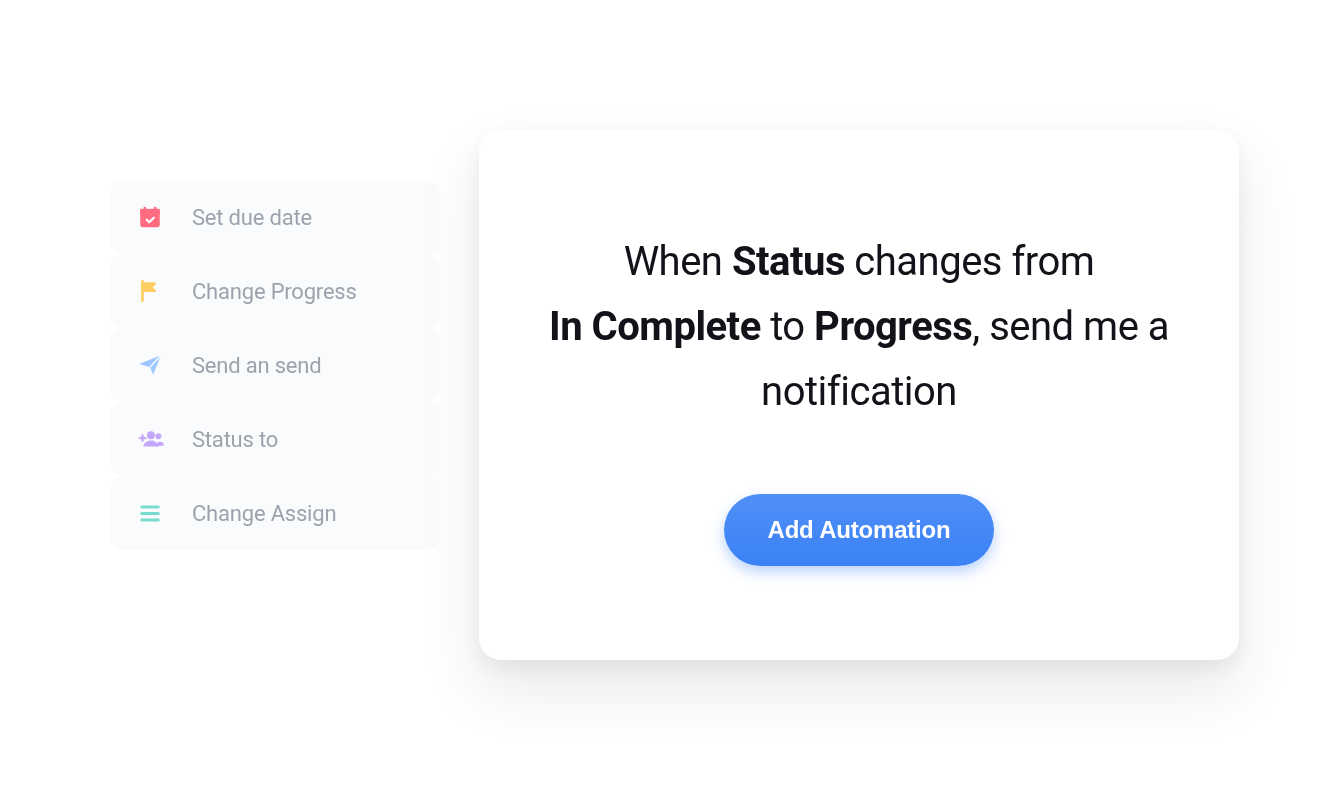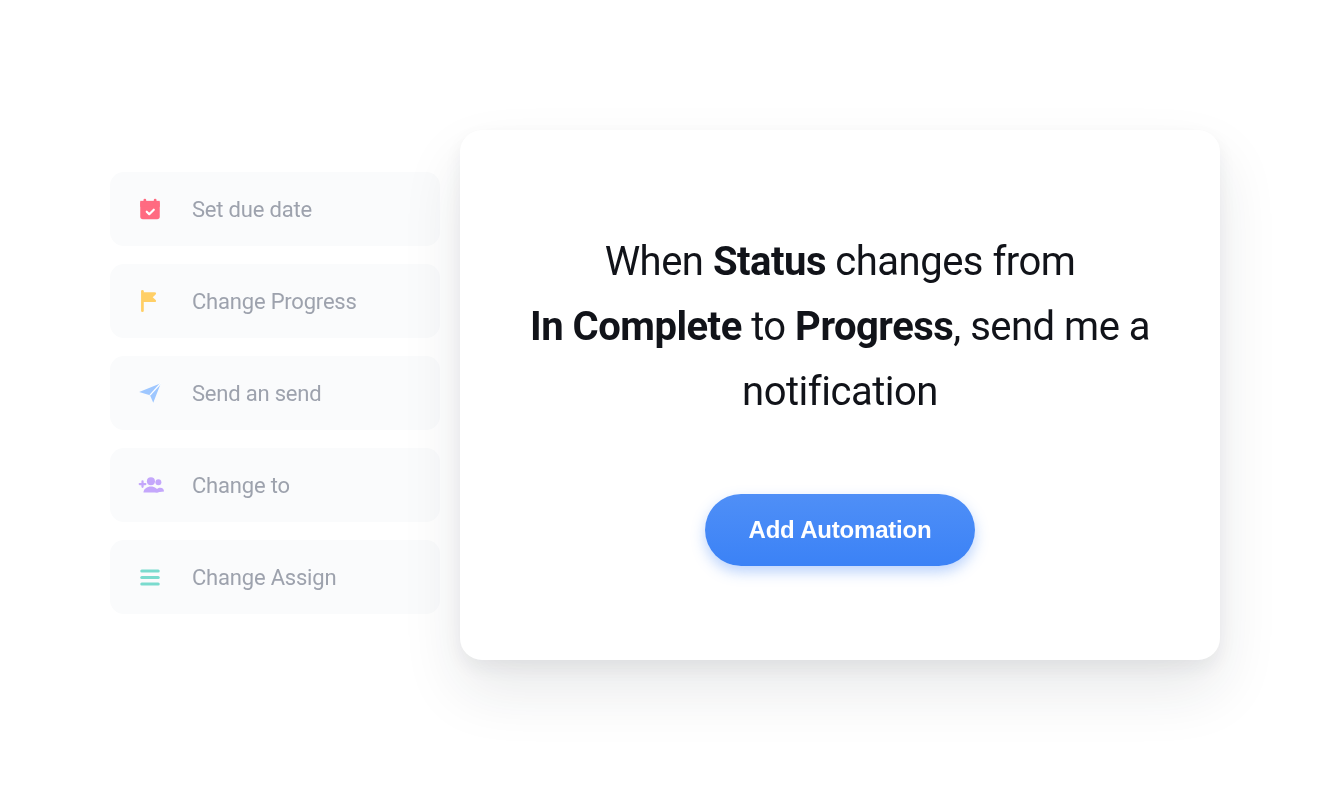--- a/index.html
+++ b/index.html
@@ -13,25 +13,25 @@
   .stage {
     position: relative;
     width: 1340px;
     height: 794px;
   }
 
   
   .actions {
     position: absolute;
     left: 110px;
-    top: 172px;
+    top: 180px;
     width: 330px;
     display: flex;
     flex-direction: column;
-    gap: 18px;
+    gap: 0;
     text-align: right;
   }
   .action-item {
     display: flex;
     align-items: center;
     height: 74px;
     padding: 0 26px;
     border-radius: 14px;
     background: #fafbfc;
     gap: 28px;
@@ -46,21 +46,21 @@
   }
   .action-label {
     font-size: 22px;
     color: #9da2ad;
     letter-spacing: -0.2px;
   }
 
   
   .card {
     position: absolute;
-    left: 460px;
+    left: 479px;
     top: 130px;
     width: 760px;
     height: 530px;
     background: #ffffff;
     border-radius: 22px;
     box-shadow: 0 30px 60px rgba(30,38,52,0.10), 0 8px 18px rgba(30,38,52,0.06);
     display: flex;
     flex-direction: column;
     align-items: center;
     padding: 100px 64px 60px;
@@ -136,21 +136,21 @@
     <div class="action-item">
       <span class="action-icon">
         <svg width="30" height="26" viewBox="0 0 30 24" fill="none">
           <circle cx="16" cy="8" r="4.3" fill="#c4a7fb"></circle>
           <circle cx="24" cy="9" r="3.2" fill="#c4a7fb"></circle>
           <path d="M8 20 c0-4 4-6.5 8-6.5 s8 2.5 8 6.5" fill="#c4a7fb"></path>
           <path d="M21 20 c0-3 2.5-5 5-5 s4 1.5 4 4" fill="#c4a7fb"></path>
           <path d="M4 11 h6 M7 8 v6" stroke="#c4a7fb" stroke-width="2.4" stroke-linecap="round"></path>
         </svg>
       </span>
-      <span class="action-label">Change to</span>
+      <span class="action-label">Status to</span>
     </div>
 
     <div class="action-item">
       <span class="action-icon">
         <svg width="26" height="26" viewBox="0 0 24 24" fill="none">
           <rect x="3" y="5" width="18" height="2.8" rx="1.4" fill="#7adbce"></rect>
           <rect x="3" y="11" width="18" height="2.8" rx="1.4" fill="#7adbce"></rect>
           <rect x="3" y="17" width="18" height="2.8" rx="1.4" fill="#7adbce"></rect>
         </svg>
       </span>

